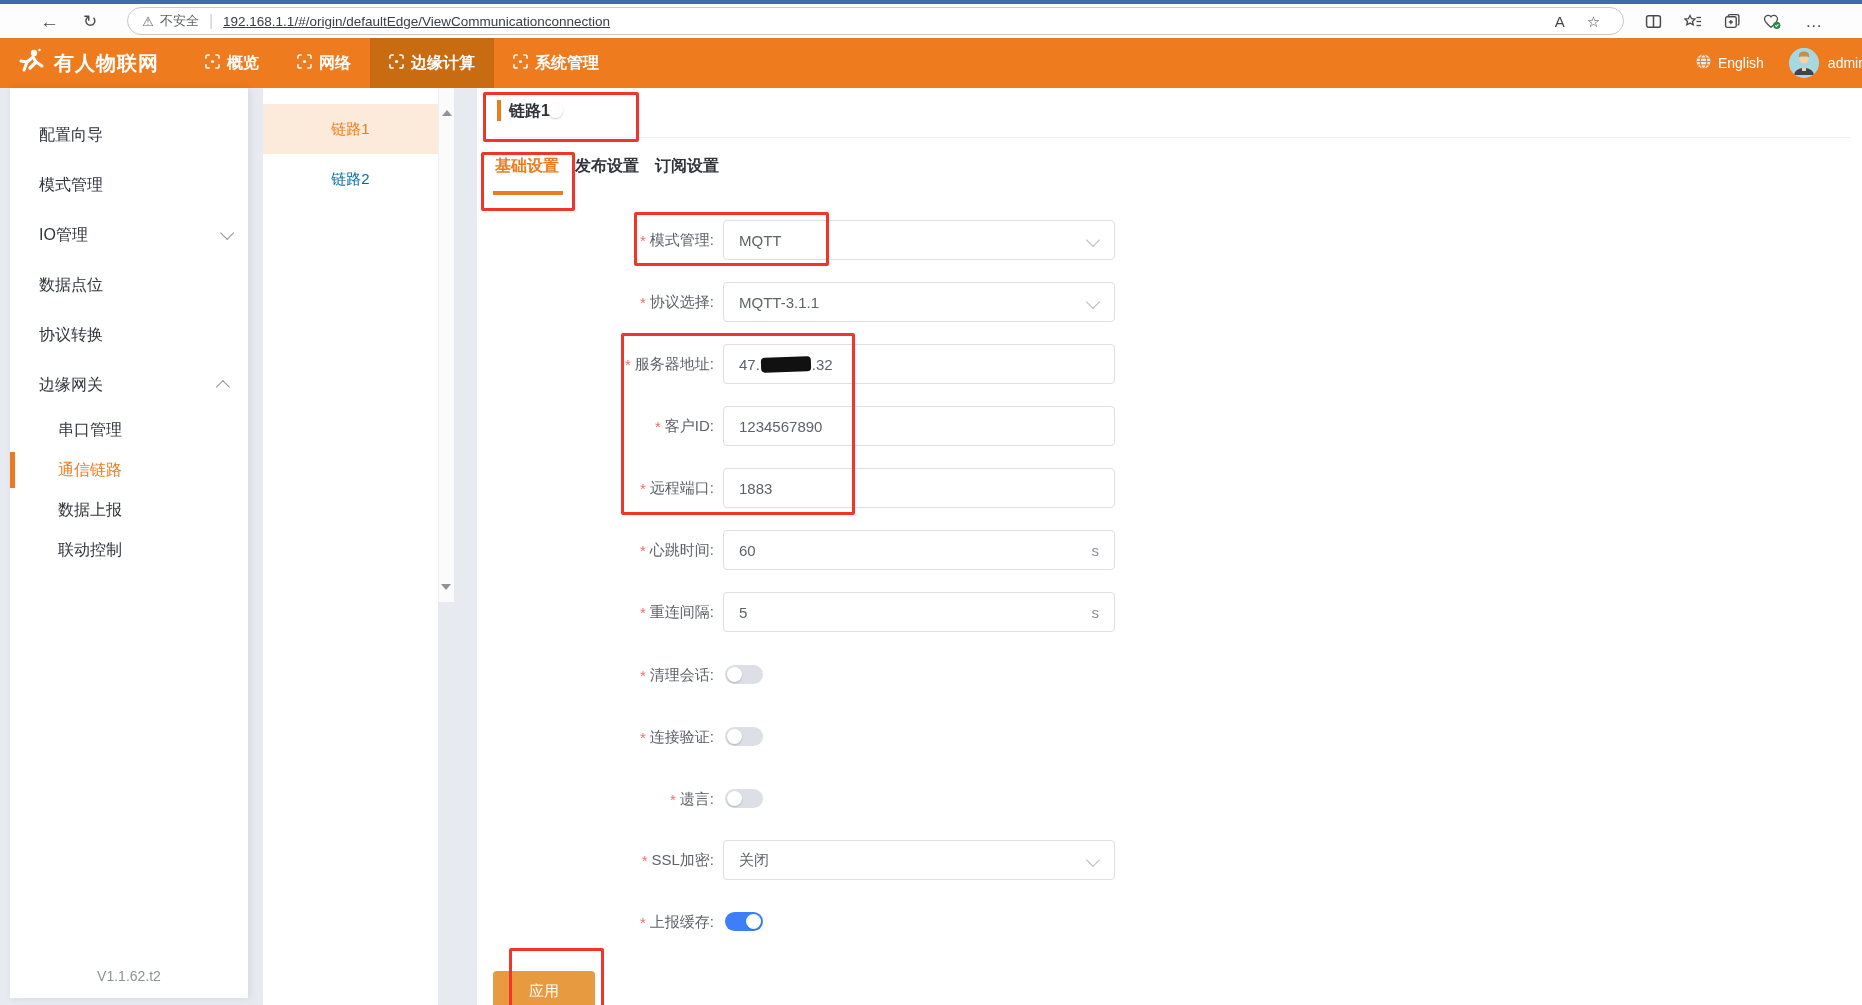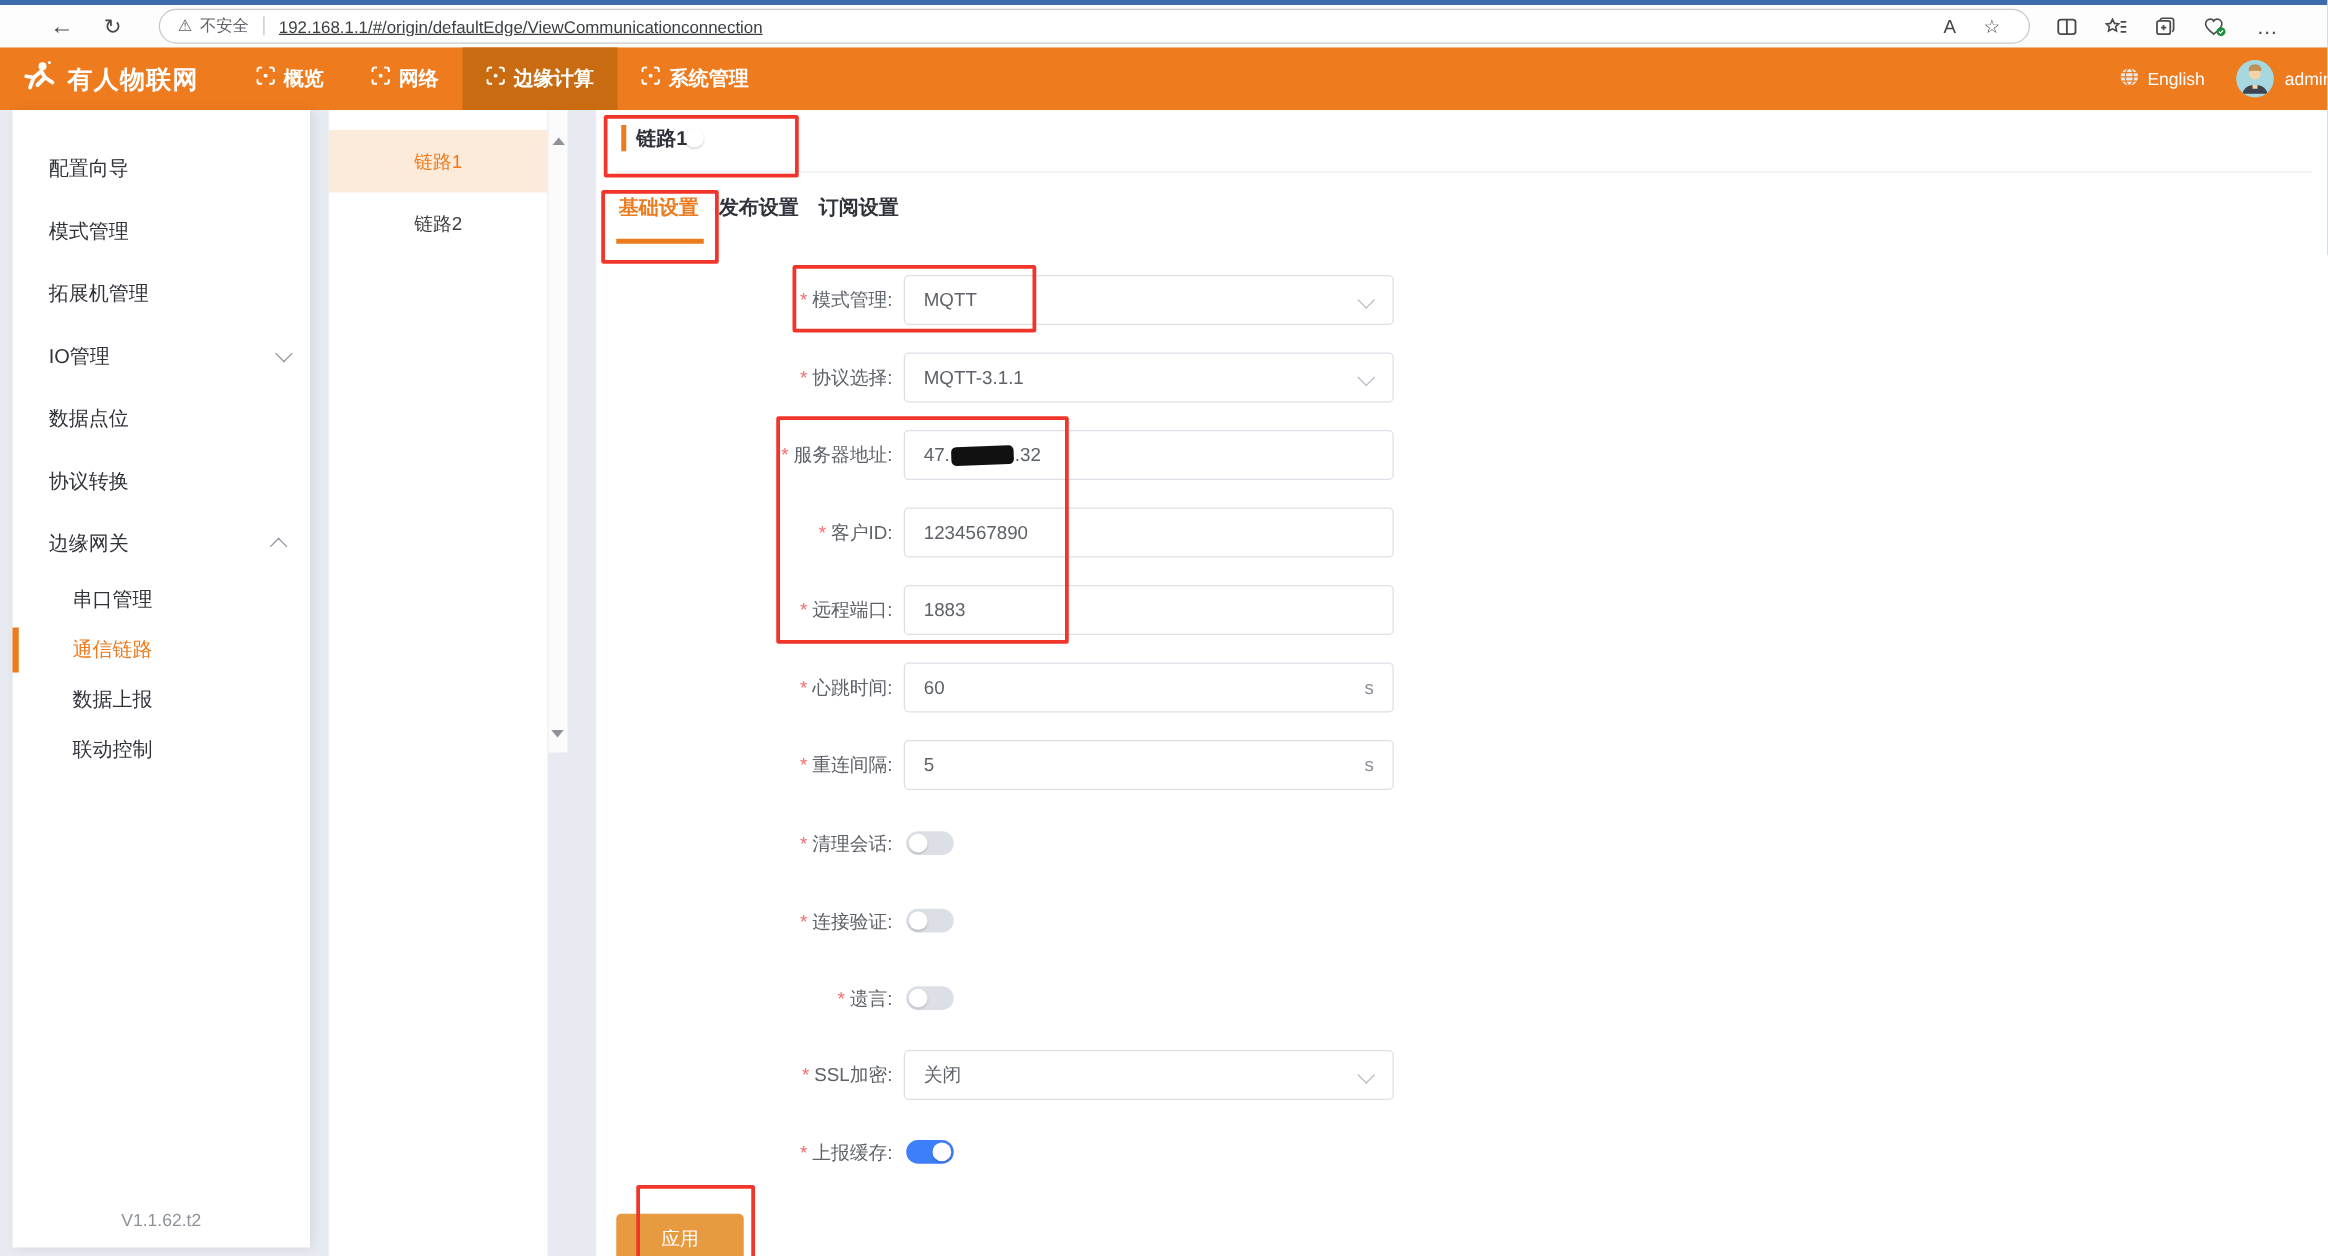--- a/index.html
+++ b/index.html
@@ -44,21 +44,21 @@
   .m-item .arrow{margin-left:auto;width:9px;height:9px;border-right:1.6px solid #90939b;border-bottom:1.6px solid #90939b;}
   .arrow.down{transform:rotate(45deg) translateY(-3px);}
   .arrow.up{transform:rotate(-135deg) translateY(-3px);}
   .m-item.active{color:#ed7b1e;}
   .active-bar{position:absolute;left:-0px;top:2px;width:5px;height:36px;background:#ed7b1e;}
   .m-sub .active-bar{left:-0px;}
   .version{position:absolute;bottom:14px;left:0;width:100%;text-align:center;color:#8d9199;font-size:14px;}
 
   
   .links-panel{position:absolute;left:263px;top:88px;width:175px;height:917px;background:#fff;}
-  .link-row{height:50px;margin-top:0;display:flex;align-items:center;justify-content:center;font-size:15px;color:#404040;cursor:pointer;}
+  .link-row{height:50px;margin-top:0;display:flex;align-items:center;justify-content:center;font-size:15px;color:#0369a1;cursor:pointer;}
   .links-panel .pad{height:16px;}
   .link-row.active{background:#fcebdb;color:#ed7b1e;}
   .links-scrollbar{position:absolute;left:438px;top:88px;width:15px;height:514px;background:#fbfbfc;border-left:1px solid #f0f0f2;}
   .scroll-arrow{width:0;height:0;border-left:5px solid transparent;border-right:5px solid transparent;margin:0 auto;}
   .scroll-arrow.up{border-bottom:6px solid #8f9399;margin-top:22px;}
   .scroll-arrow.down{border-top:6px solid #8f9399;position:absolute;bottom:12px;left:2px;}
 
   
   .main-panel{position:absolute;left:477px;top:88px;right:0;bottom:0;background:#fff;}
   .content-head{position:absolute;left:0;top:0;height:49px;width:100%;}
@@ -224,23 +224,20 @@
 
   <div class="sidebar">
     <div class="menu">
       <div class="m-item">
           <span>配置向导</span>
         </div>
       <div class="m-item">
           <span>模式管理</span>
         </div>
       <div class="m-item">
-          <span>拓展机管理</span>
-        </div>
-      <div class="m-item">
           <span>IO管理</span>
           <span class="arrow down"></span>
         </div>
       <div class="m-item">
           <span>数据点位</span>
         </div>
       <div class="m-item">
           <span>协议转换</span>
         </div>
       <div class="m-item">

